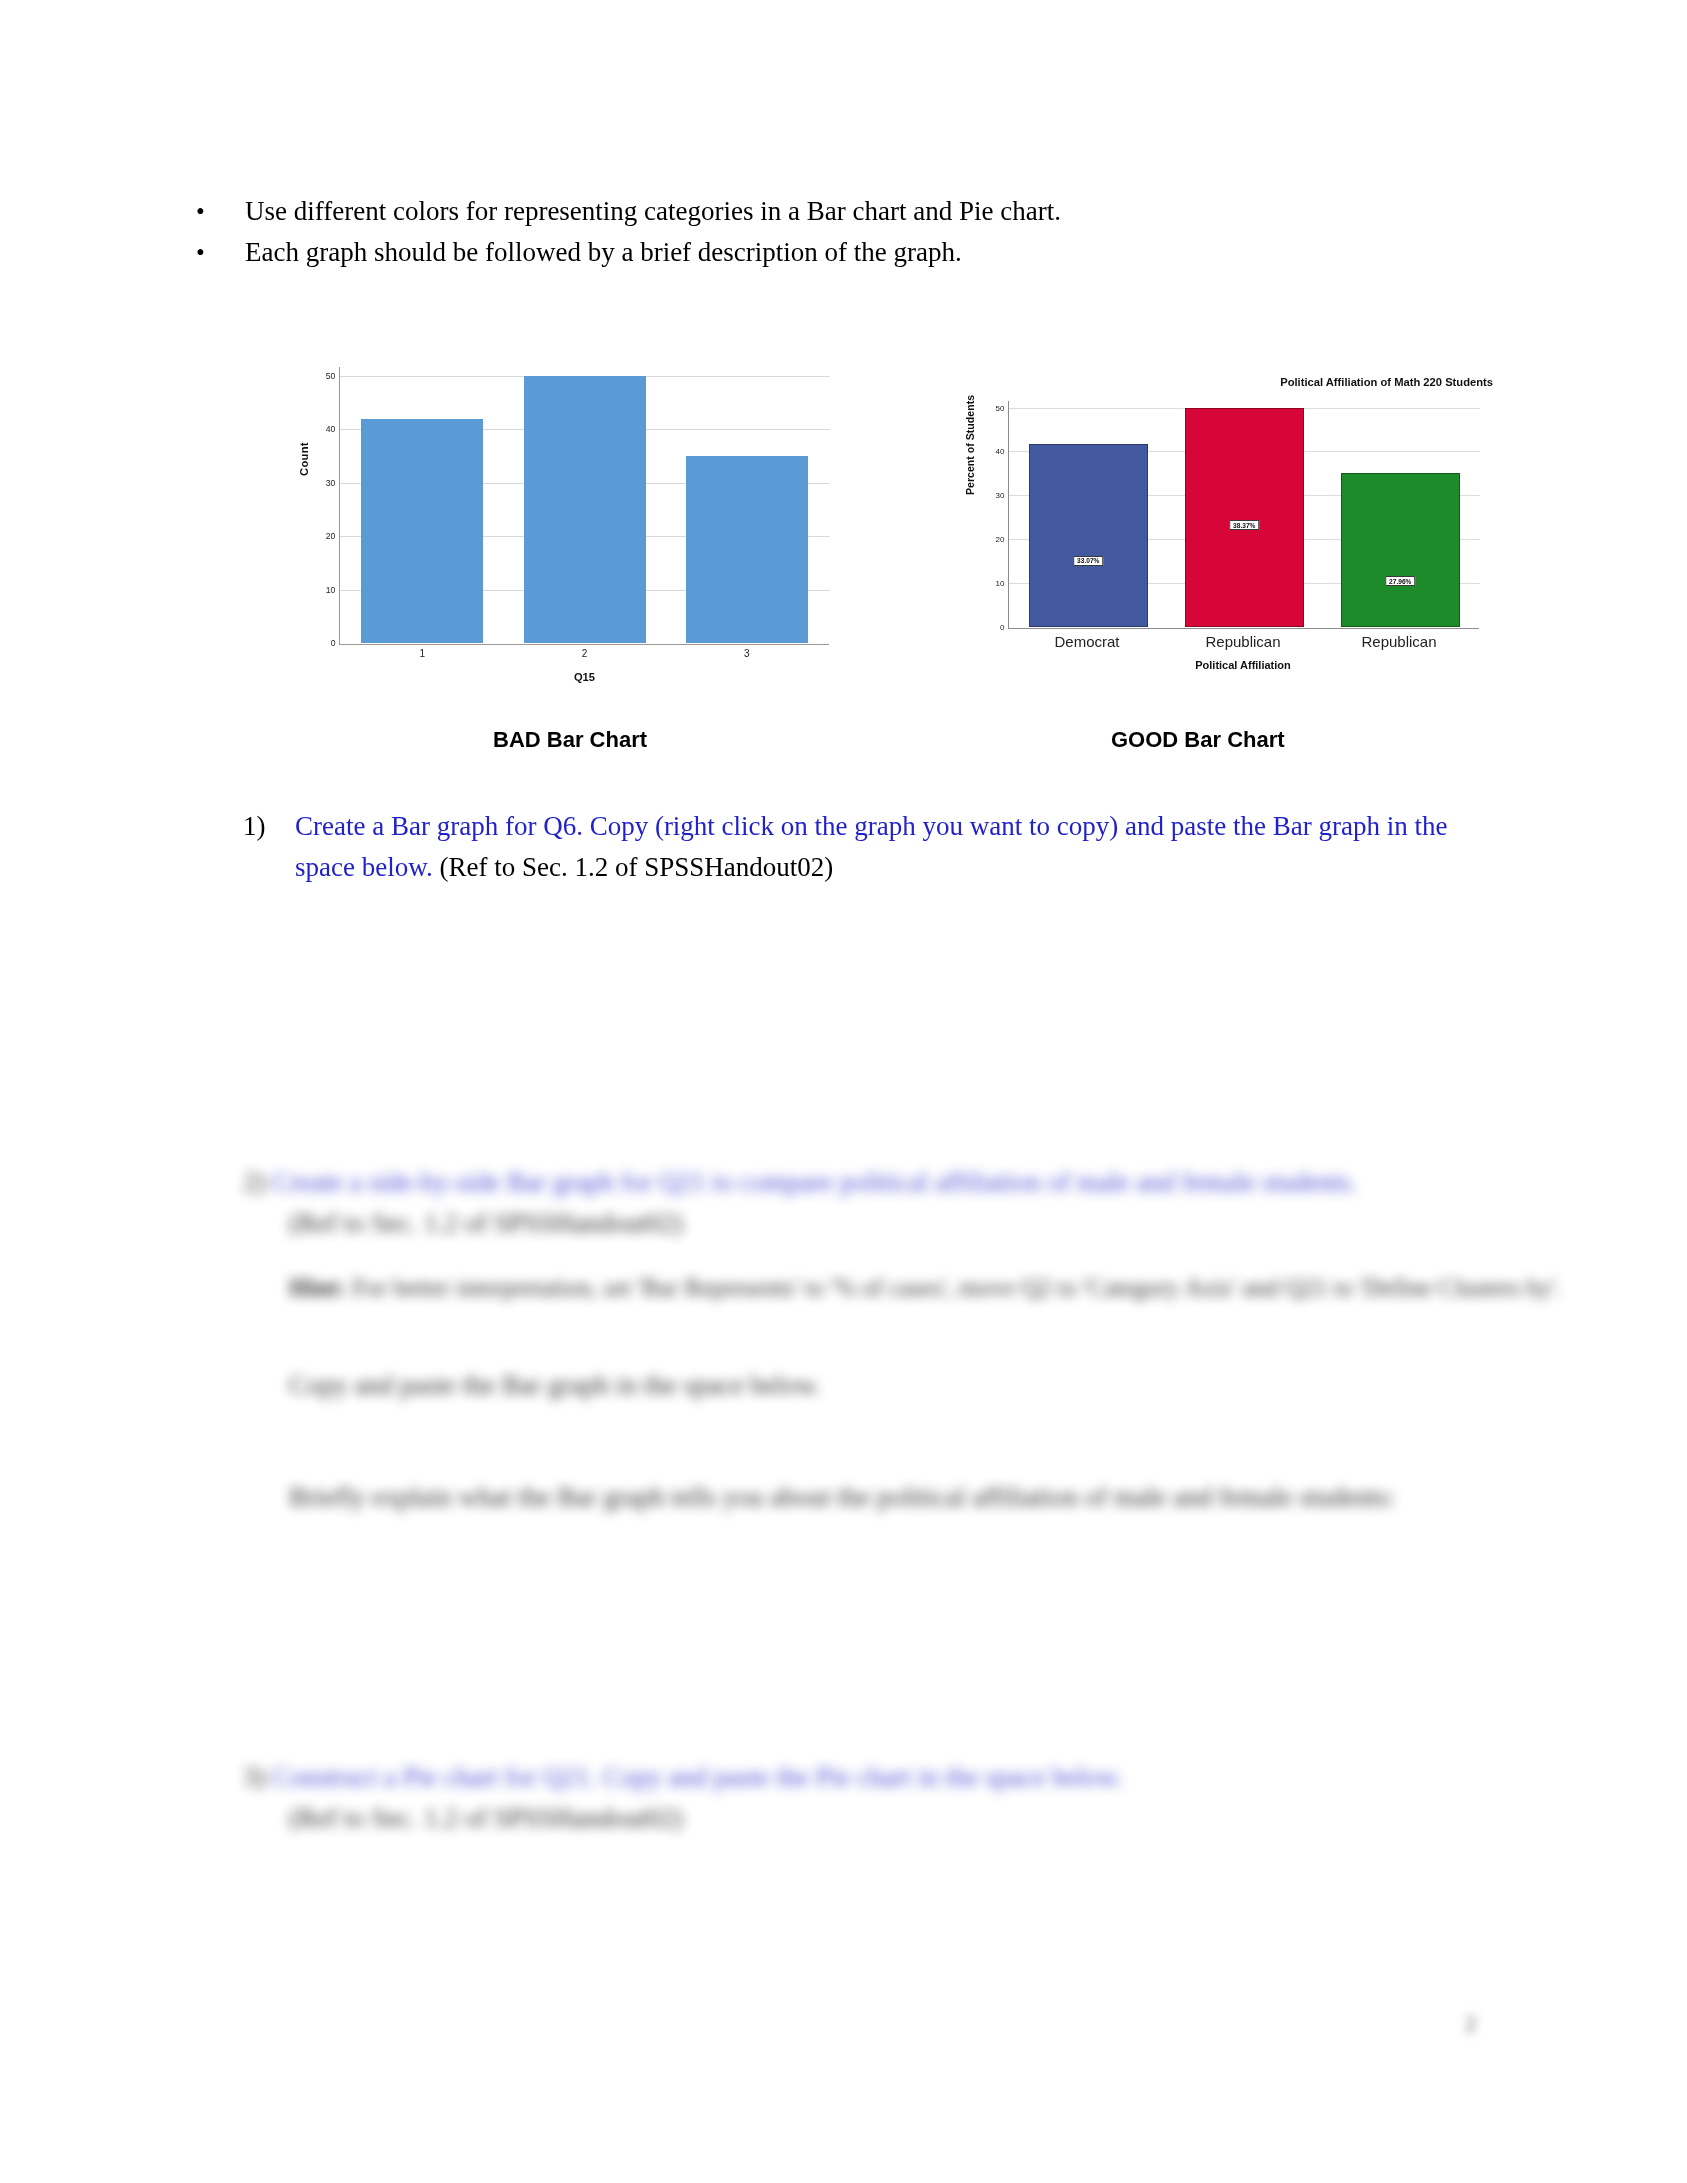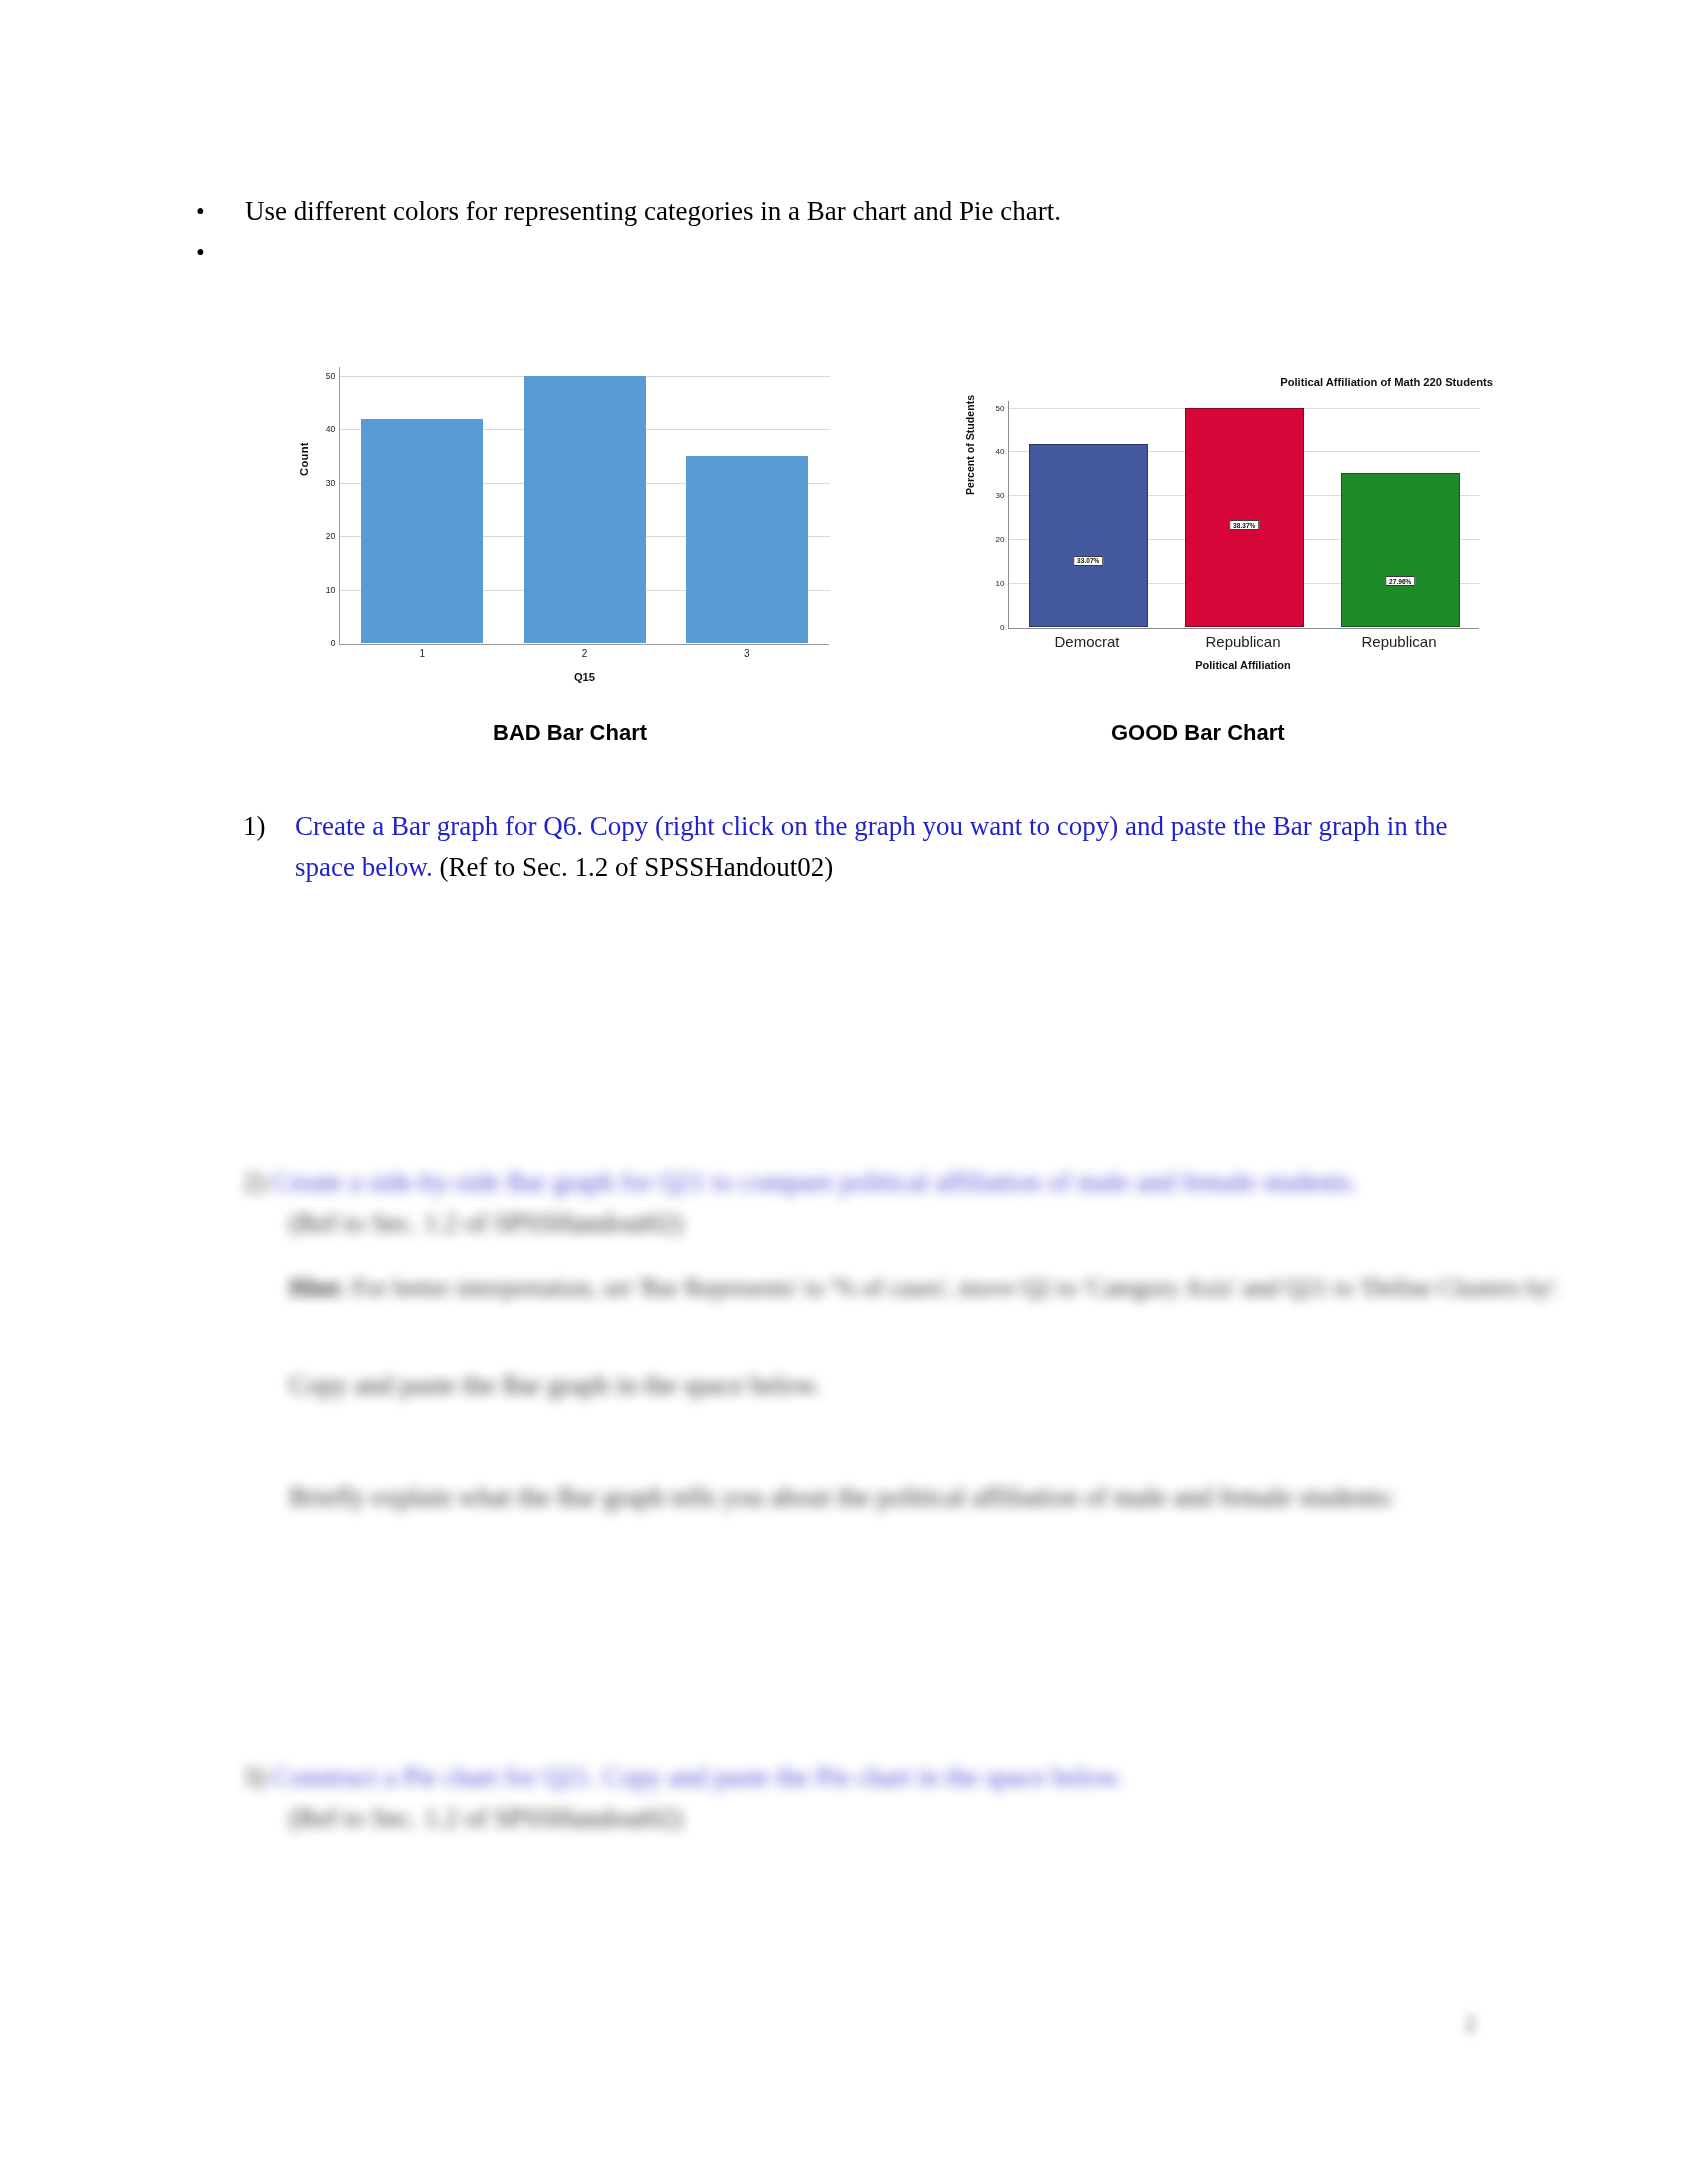--- a/index.html
+++ b/index.html
@@ -259,20 +259,21 @@
   }
 
   
   .caption {
     position: absolute;
     font-family: "Liberation Sans", sans-serif;
     font-weight: bold;
     font-size: 22px;
     color: #000;
     white-space: nowrap;
+    margin-top: 7px;
   }
   .caption-bad  { left: 493px;  top: 720px; }
   .caption-good { left: 1111px; top: 720px; }
 
   
   .q1 {
     position: absolute;
     left: 243px;
     top: 806px;
     width: 1217px;
@@ -332,20 +333,21 @@
 
 <div id="page">
 
   <ul class="bullets">
     <li>
       <span class="bullet-dot">•</span>
       <span>Use different colors for representing categories in a Bar chart and Pie chart.</span>
     </li>
     <li>
       <span class="bullet-dot">•</span>
+      <span>Each graph should be followed by a brief description of the graph.</span>
     </li>
   </ul>
 
 
   <div class="charts-row">
 
     <div class="bad-chart">
       <div class="bad-ylabel">Count</div>
 
       <div class="bad-plot">

